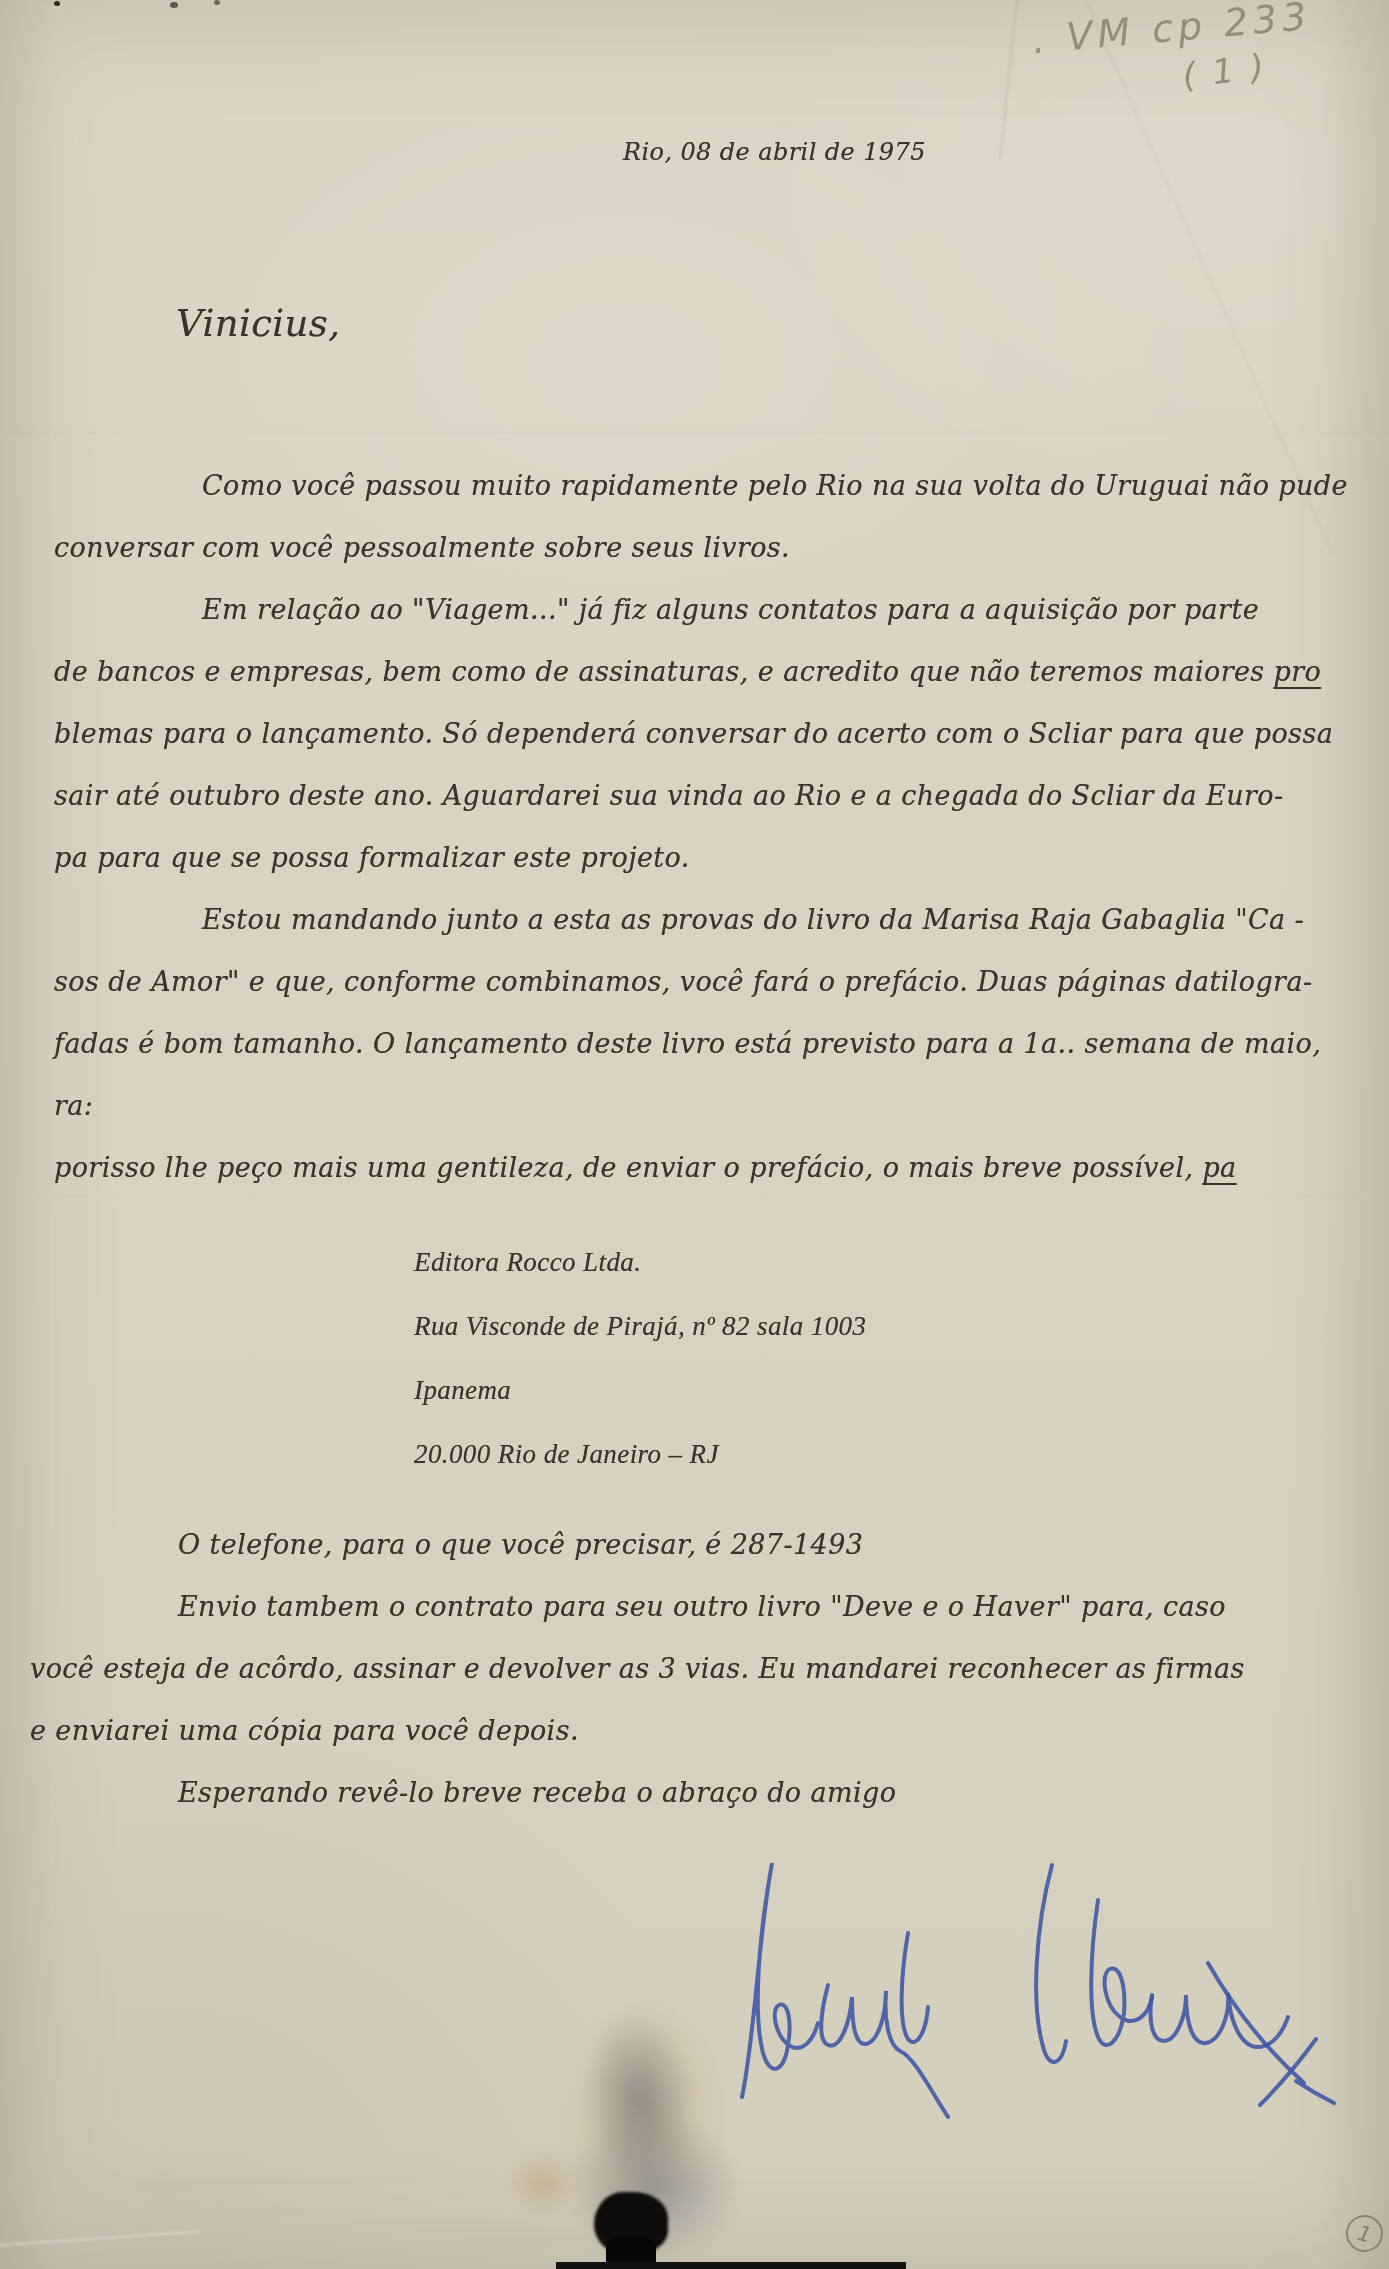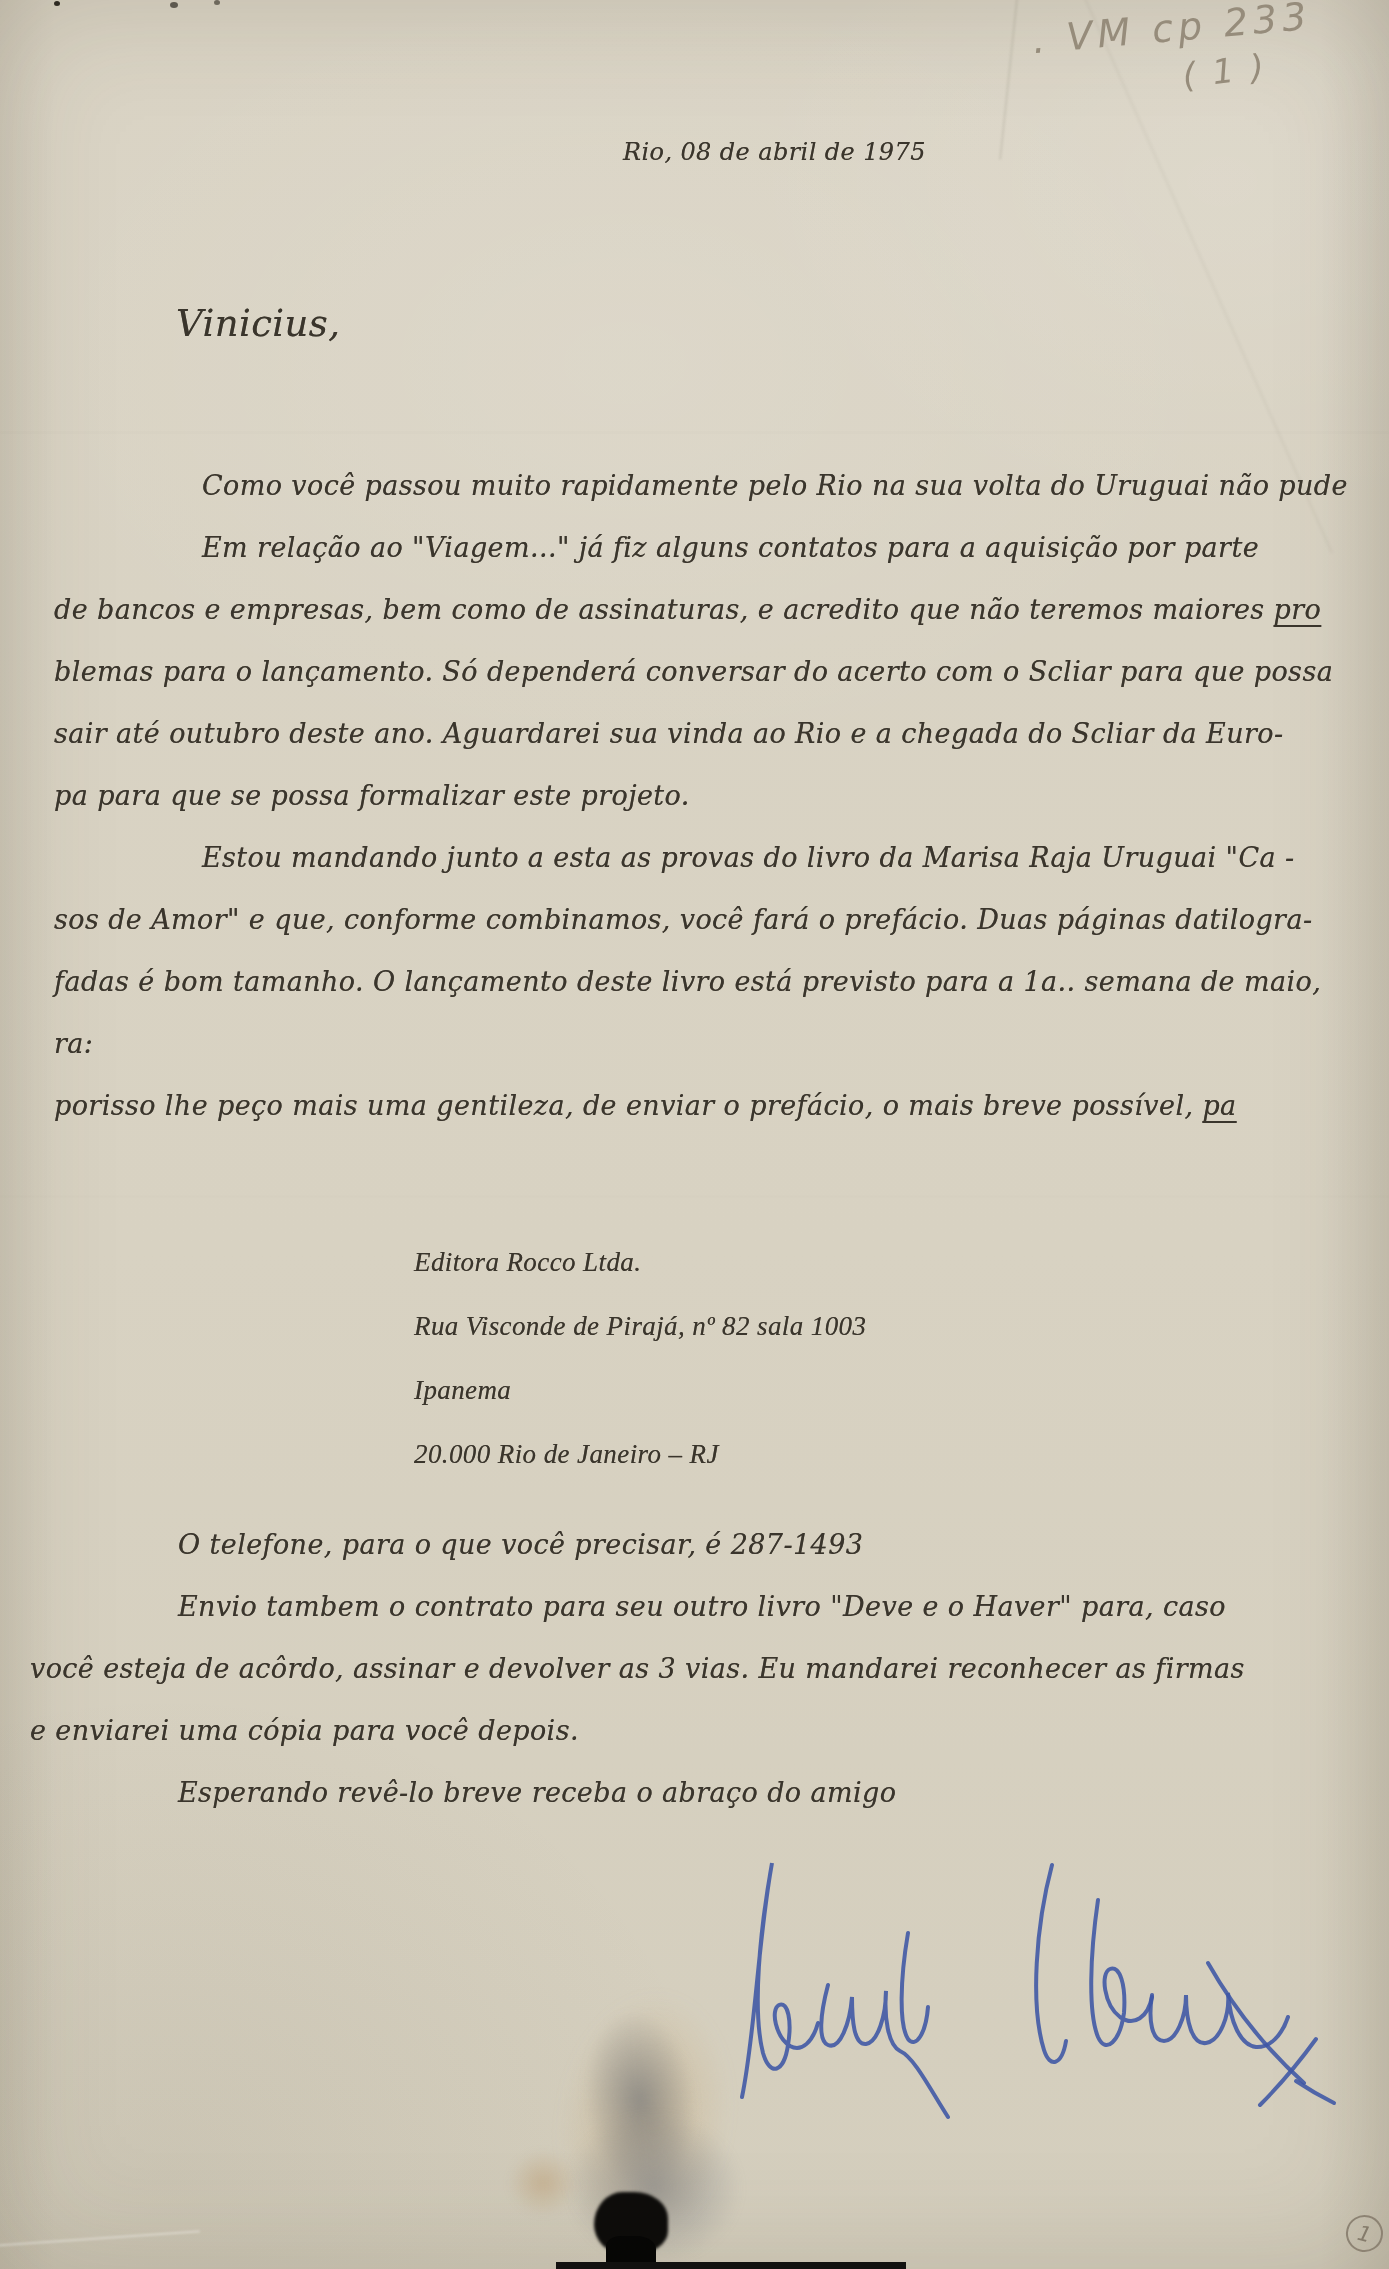--- a/index.html
+++ b/index.html
@@ -82,26 +82,27 @@
   <div class="annotation">
     <div class="ann-line1">. VM cp 233</div>
     <div class="ann-line2">( 1 )</div>
   </div>
 
   <div class="date tw">Rio, 08 de abril de 1975</div>
   <div class="salutation tw">Vinicius,</div>
 
   <div class="block body-block tw">
       <div class="tline indent">Como você passou muito rapidamente pelo Rio na sua volta do Uruguai não pude</div>
+      <div class="tline">conversar com você pessoalmente sobre seus livros.</div>
       <div class="tline indent">Em relação ao "Viagem..." já fiz alguns contatos para a aquisição por  parte</div>
       <div class="tline">de bancos e empresas, bem como de assinaturas, e acredito que não teremos maiores  <span class="uend">pro</span></div>
       <div class="tline">blemas para o lançamento. Só dependerá conversar do acerto com o Scliar para que possa</div>
       <div class="tline">sair até outubro deste ano. Aguardarei sua vinda ao Rio e a chegada do Scliar da Euro-</div>
       <div class="tline">pa para que se possa formalizar este projeto.</div>
-      <div class="tline indent">Estou mandando junto a esta as provas do livro da Marisa Raja Uruguai "Ca -</div>
+      <div class="tline indent">Estou mandando junto a esta as provas do livro da Marisa Raja Gabaglia "Ca -</div>
       <div class="tline">sos de Amor" e que, conforme combinamos, você fará o prefácio. Duas páginas datilogra-</div>
       <div class="tline">fadas é bom tamanho. O lançamento deste livro está previsto para a 1a.. semana de maio,</div>
       <div class="tline">ra:</div>
       <div class="tline">porisso lhe peço mais uma gentileza, de enviar o prefácio, o mais breve possível,    <span class="uend">pa</span></div>
     </div>
   <div class="block address-block tw">
       <div class="tline">Editora Rocco Ltda.</div>
       <div class="tline">Rua Visconde de Pirajá, nº 82 sala 1003</div>
       <div class="tline">Ipanema</div>
       <div class="tline">20.000 Rio de Janeiro – RJ</div>

